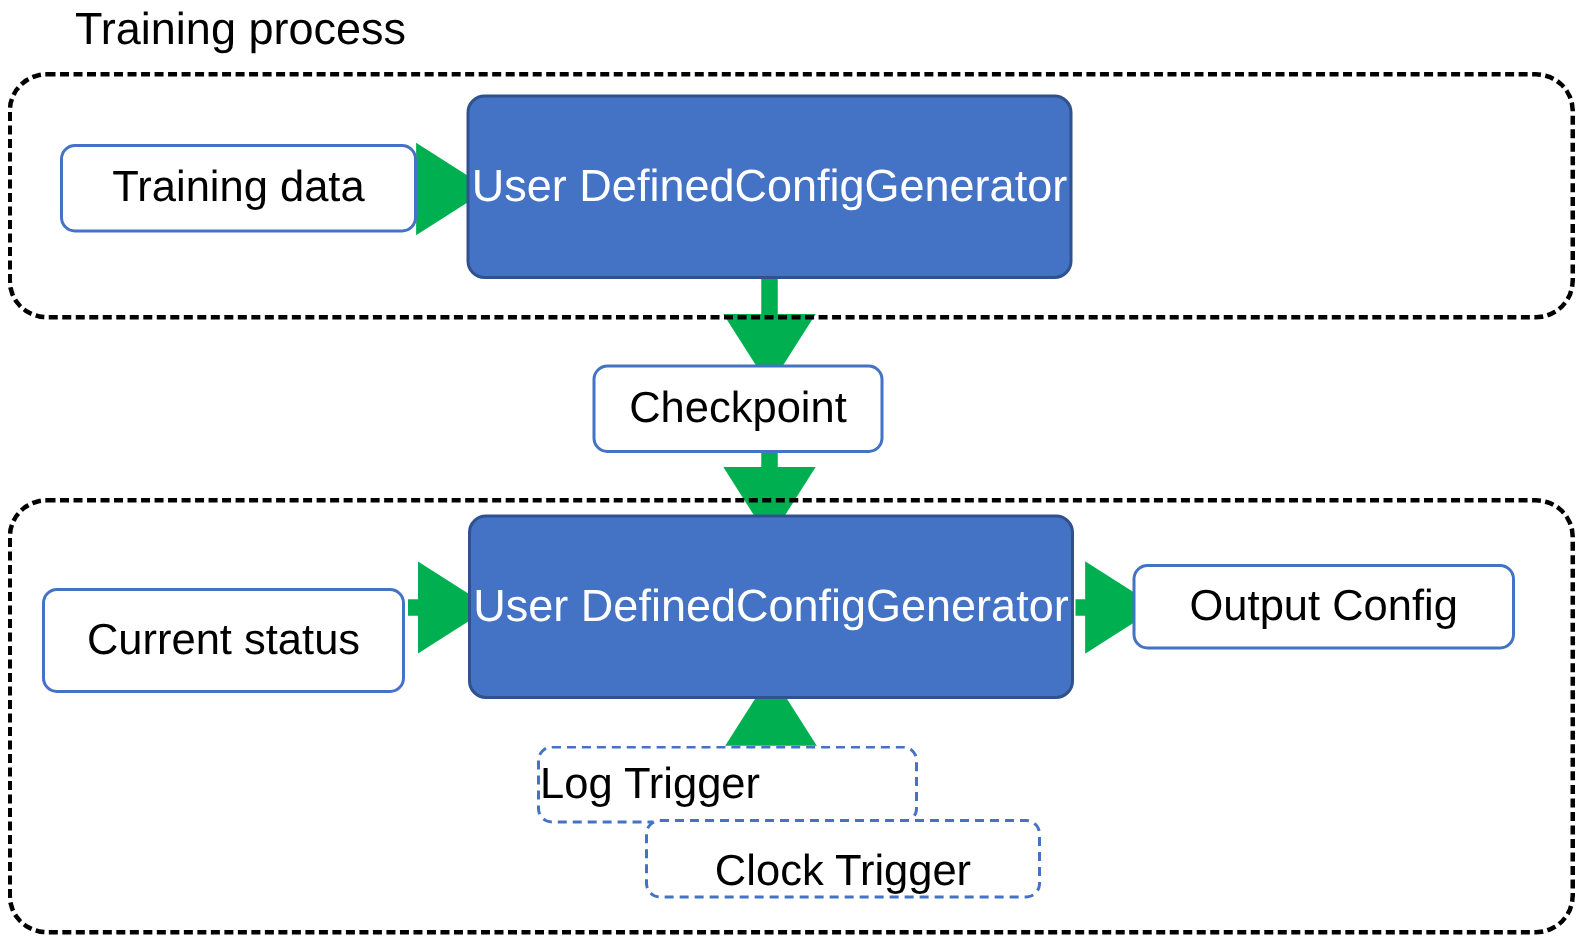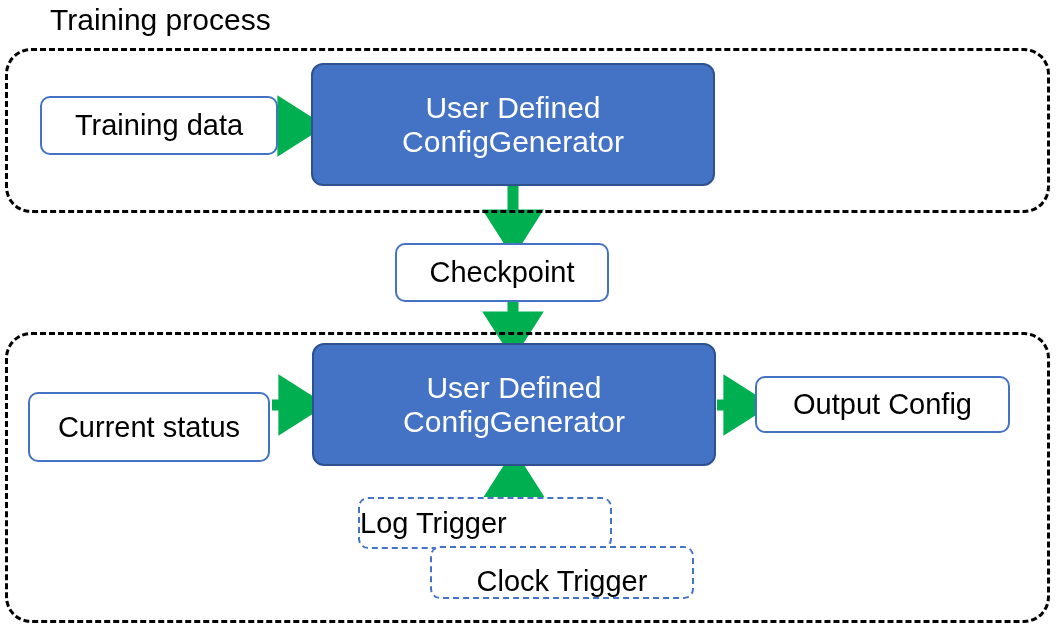--- a/index.html
+++ b/index.html
@@ -50,21 +50,20 @@
     color: #000000;
     font-size: 29px;
   }
   
   .box-blue {
     background: #4472C4;
     border: 2px solid #2F528F;
     border-radius: 12px;
     color: #ffffff;
     font-size: 30px;
-    flex-direction: column;
   }
   .box-blue .line {
     display: block;
   }
   
   .box-dashed {
     background: #ffffff;
     border: 2px dashed #4472C4;
     border-radius: 10px;
     color: #000000;
@@ -110,21 +109,21 @@
 
   <div class="node box-plain" style="left:40px; top:96px; width:238px; height:59px;align-items:center;">
     <span>Training data</span>
   </div>
 
   <div class="node box-blue" style="left:311px; top:63px; width:404px; height:123px;">
     <span class="line">User Defined</span>
     <span class="line">ConfigGenerator</span>
   </div>
 
-  <div class="node box-plain" style="left:395px; top:243px; width:214px; height:59px;">
+  <div class="node box-plain" style="left:395px; top:243px; width:194px; height:59px;">
     <span>Checkpoint</span>
   </div>
 
 
   <div class="group-box" style="left:5px; top:332px; width:1045px; height:291px;"></div>
 
   <div class="node box-plain" style="left:28px; top:376px; width:242px; height:70px;margin-top:16px;">
     <span>Current status</span>
   </div>
 

